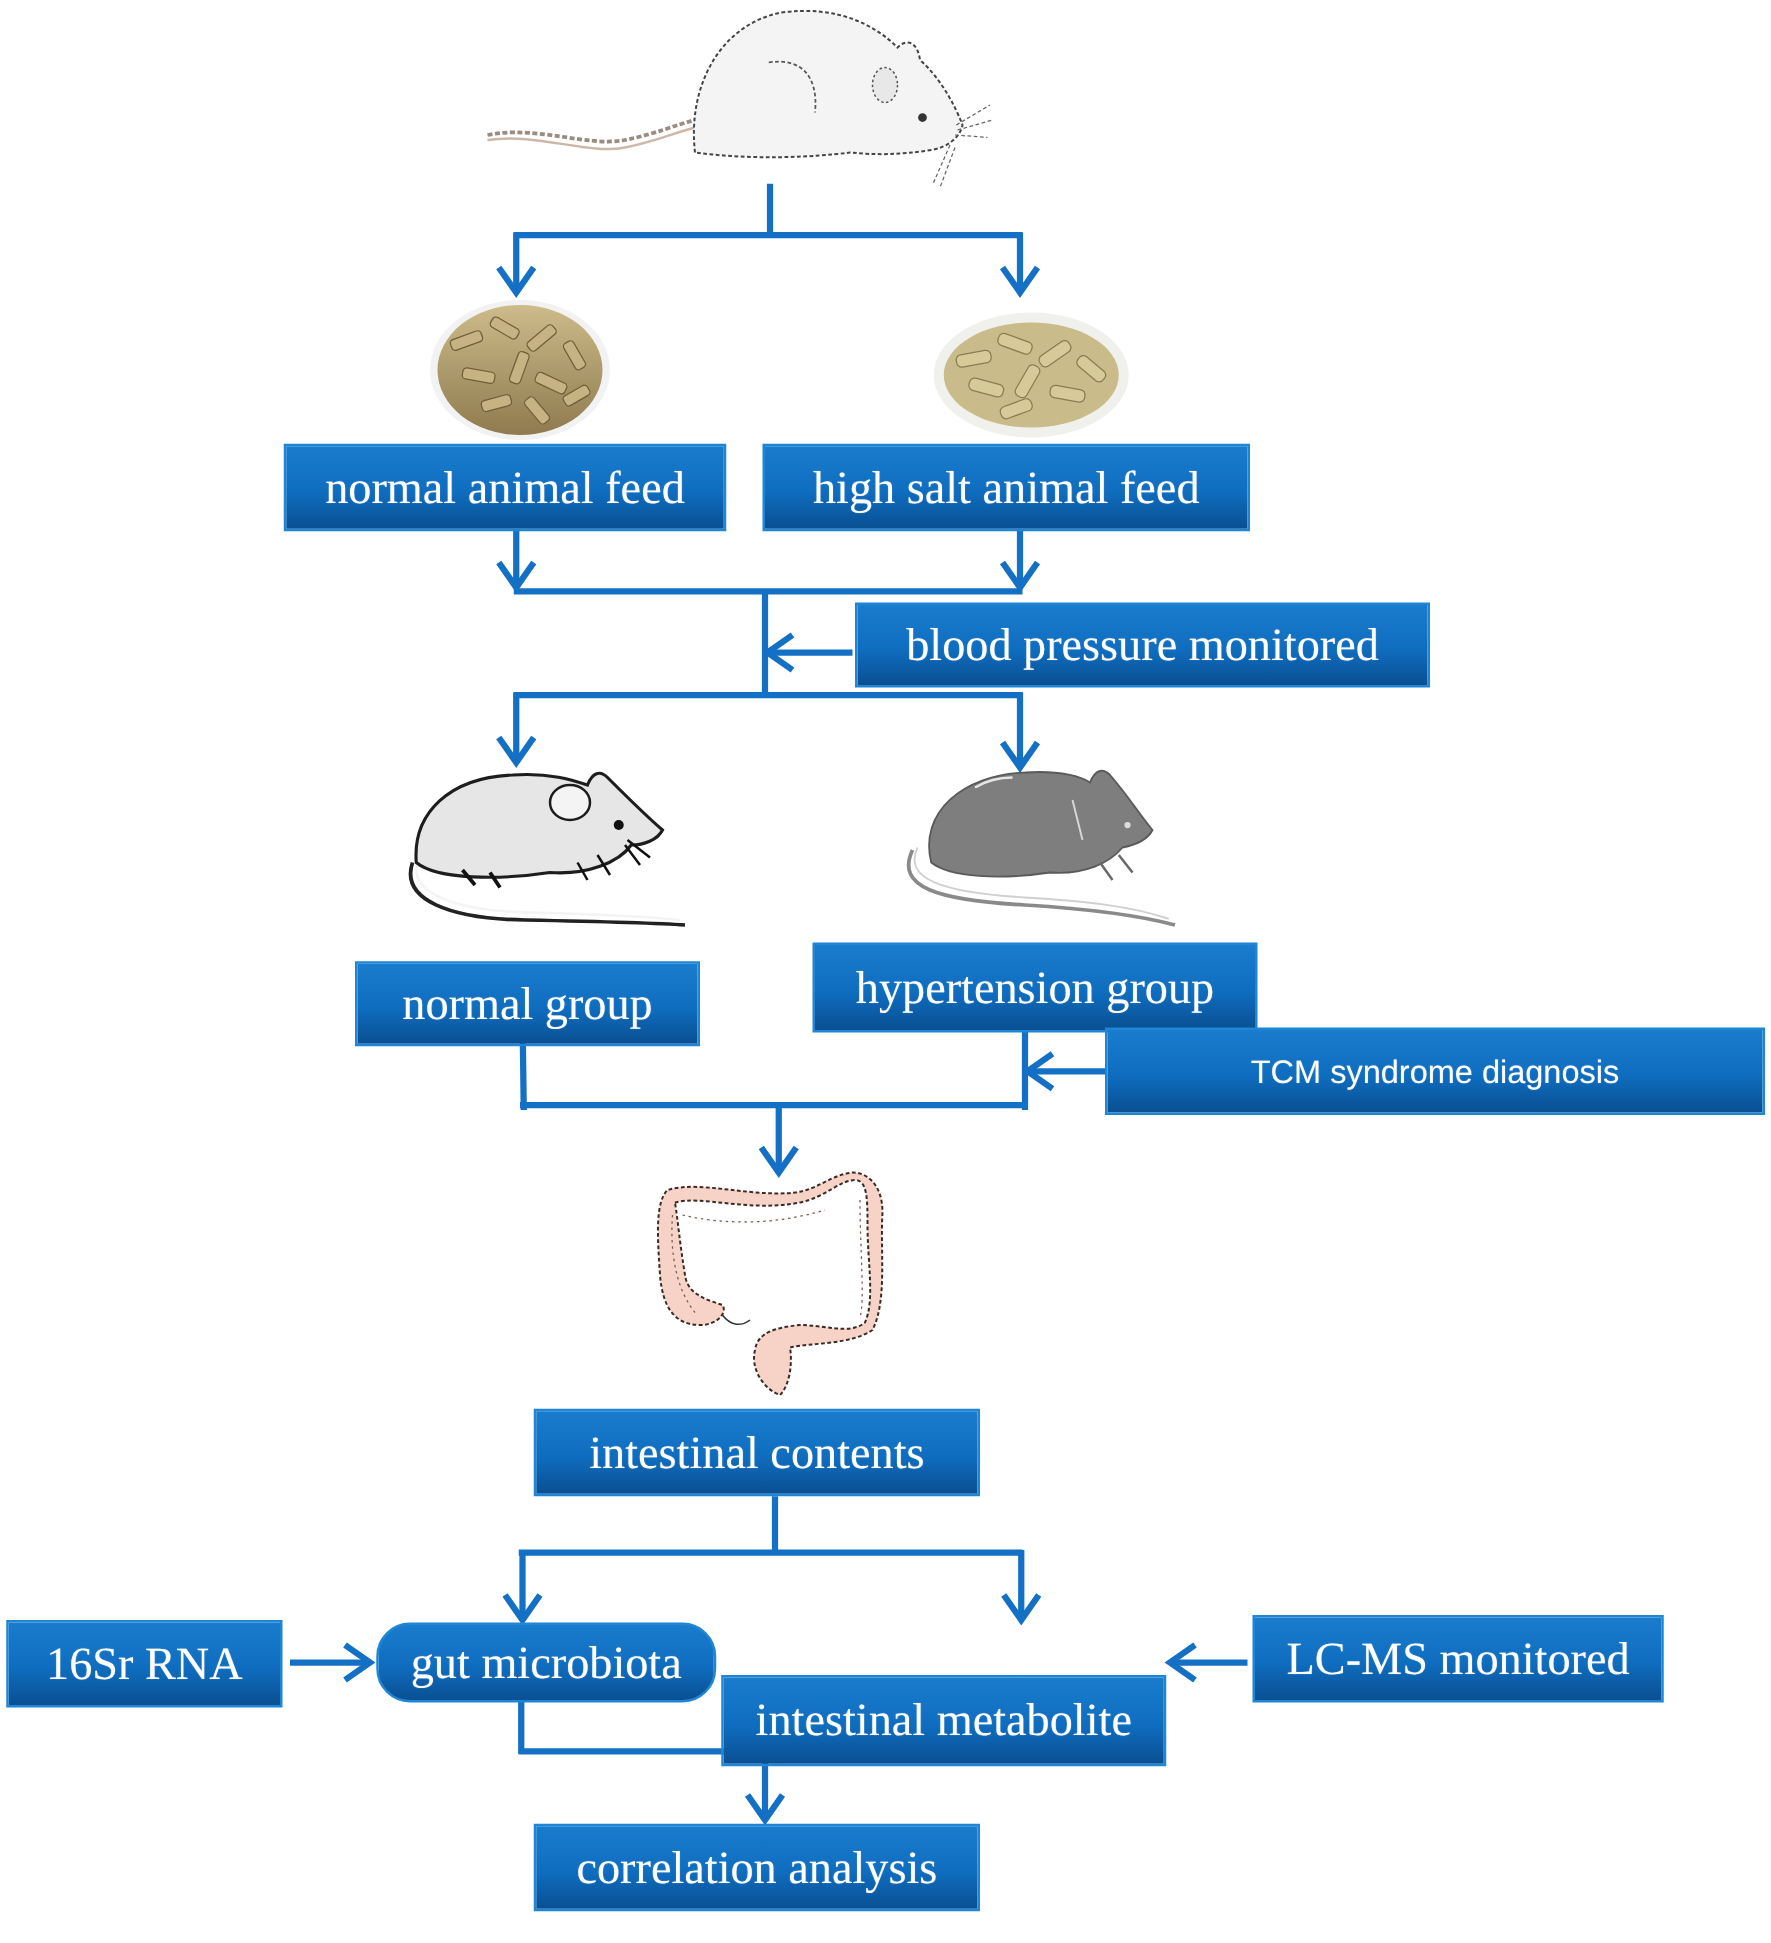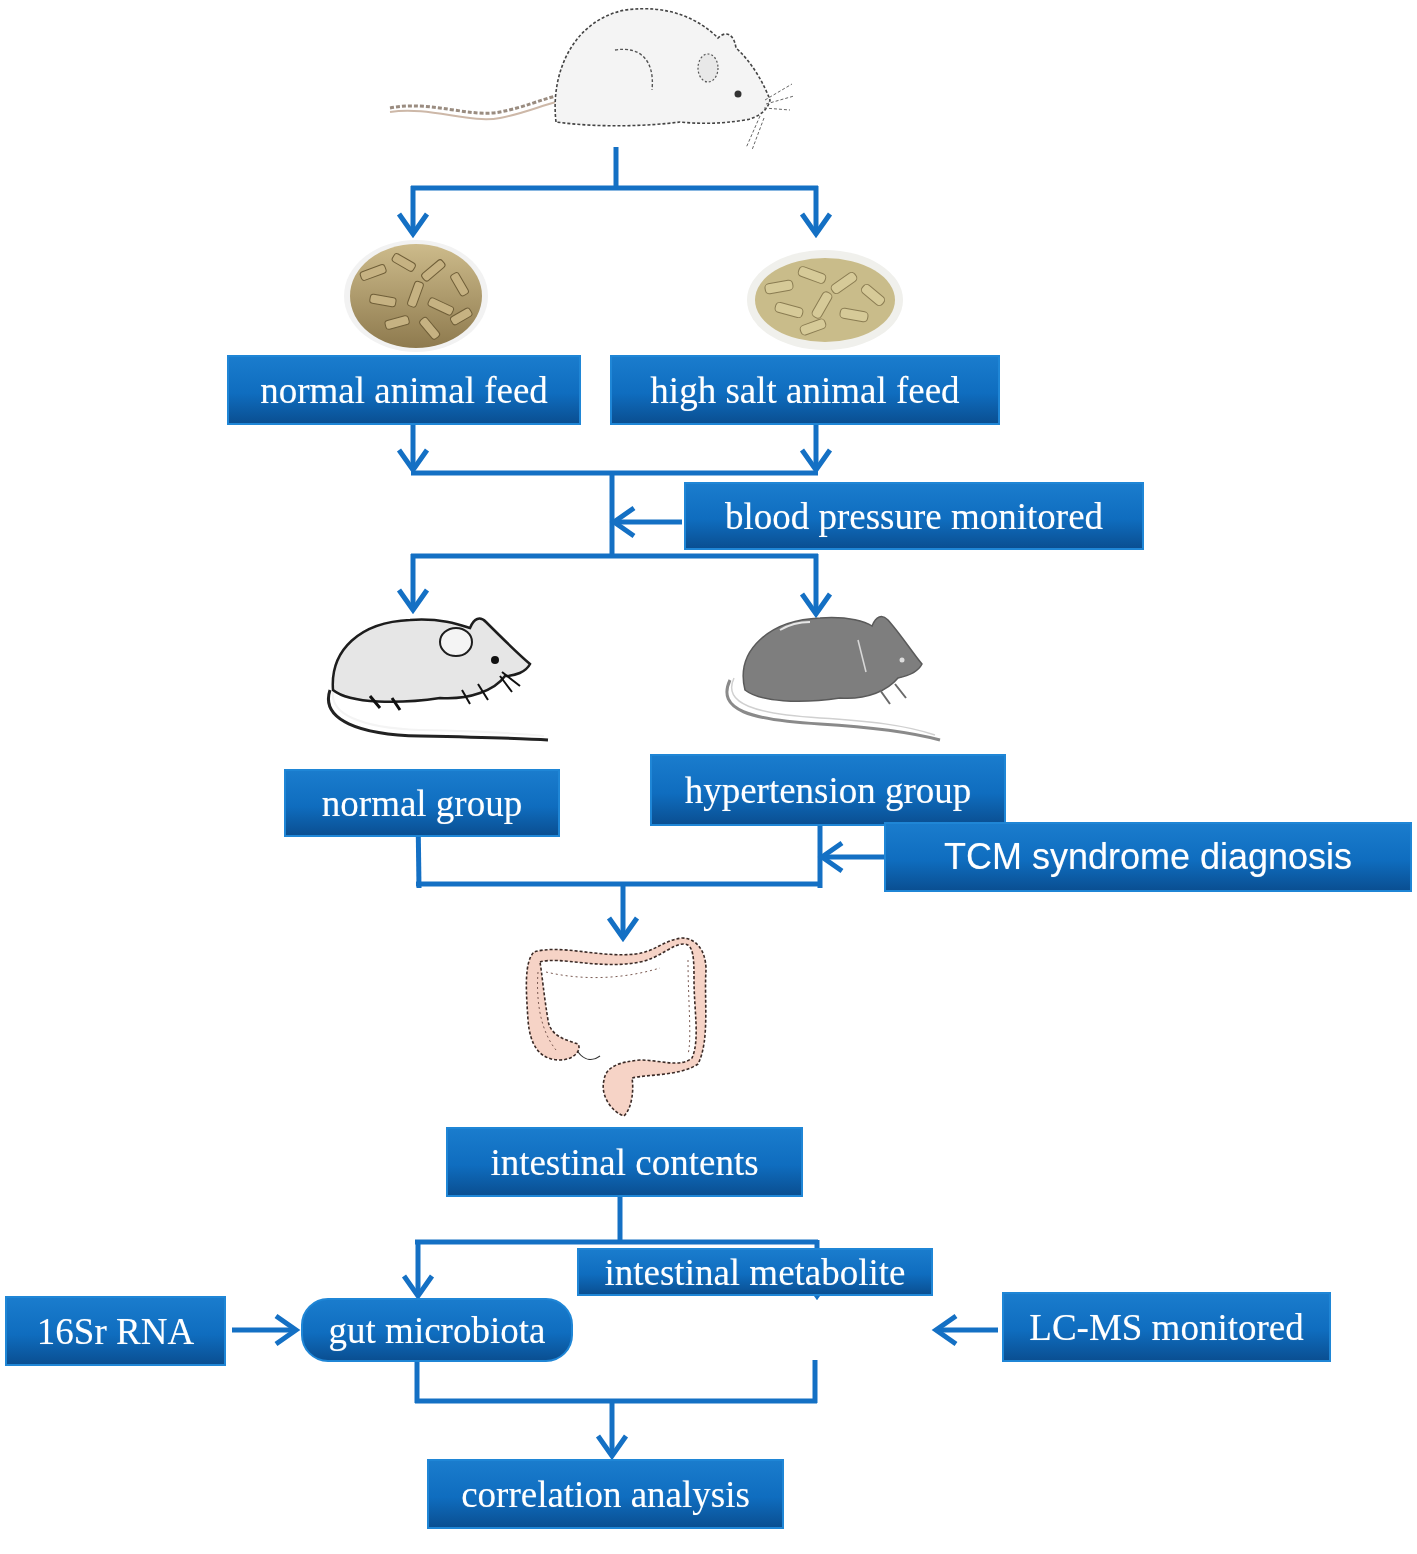--- a/index.html
+++ b/index.html
@@ -11,21 +11,21 @@
     background: linear-gradient(to bottom, #1a7ccd 0%, #0f6dbf 55%, #0a4f92 100%);
     border: 2px solid #1f86d6;
     color: #ffffff;
     font-family: "Liberation Serif", "DejaVu Serif", serif;
     font-size: 37px;
     line-height: 1;
     display: flex; align-items: center; justify-content: center;
     white-space: nowrap;
     text-shadow: 0 0 1px rgba(255,255,255,0.4);
   }
-  .box.sans { font-family: "Liberation Sans", "DejaVu Sans", sans-serif; font-size: 36px; }
+  .box.sans { font-family: "Liberation Sans", "DejaVu Sans", sans-serif; font-size: 26px; }
 </style>
 </head>
 <body>
 
 <div id="canvas">
 
   <svg width="1417" height="1554" viewBox="0 0 1417 1554" style="position:absolute;left:0;top:0;">
     <defs>
       <linearGradient id="pelletShade" x1="0" y1="0" x2="0" y2="1">
         <stop offset="0" stop-color="#cdbb8b"></stop>
@@ -169,30 +169,30 @@
   </div>
   <div class="box" style="left:284px;top:745px;width:276px;height:68px;margin-top:24px;">
     <span>normal group</span>
   </div>
   <div class="box" style="left:650px;top:754px;width:356px;height:72px;">
     <span>hypertension group</span>
   </div>
   <div class="box sans" style="left:884px;top:822px;width:528px;height:70px;">
     <span>TCM syndrome diagnosis</span>
   </div>
-  <div class="box" style="left:427px;top:1127px;width:357px;height:70px;margin-left:19px;">
+  <div class="box" style="left:427px;top:1127px;width:357px;height:70px;">
     <span>intestinal contents</span>
   </div>
   <div class="box" style="left:5px;top:1296px;width:221px;height:70px;">
     <span>16Sr RNA</span>
   </div>
   <div class="box" style="left:301px;top:1298px;width:272px;height:64px;border-radius:27px;">
     <span>gut microbiota</span>
   </div>
-  <div class="box" style="left:577px;top:1248px;width:356px;height:48px;">
+  <div class="box" style="left:577px;top:1340px;width:356px;height:73px;">
     <span>intestinal metabolite</span>
   </div>
   <div class="box" style="left:1002px;top:1292px;width:329px;height:70px;">
     <span>LC-MS monitored</span>
   </div>
   <div class="box" style="left:427px;top:1431px;width:357px;height:70px;margin-top:28px;">
     <span>correlation analysis</span>
   </div>
 </div>
 

